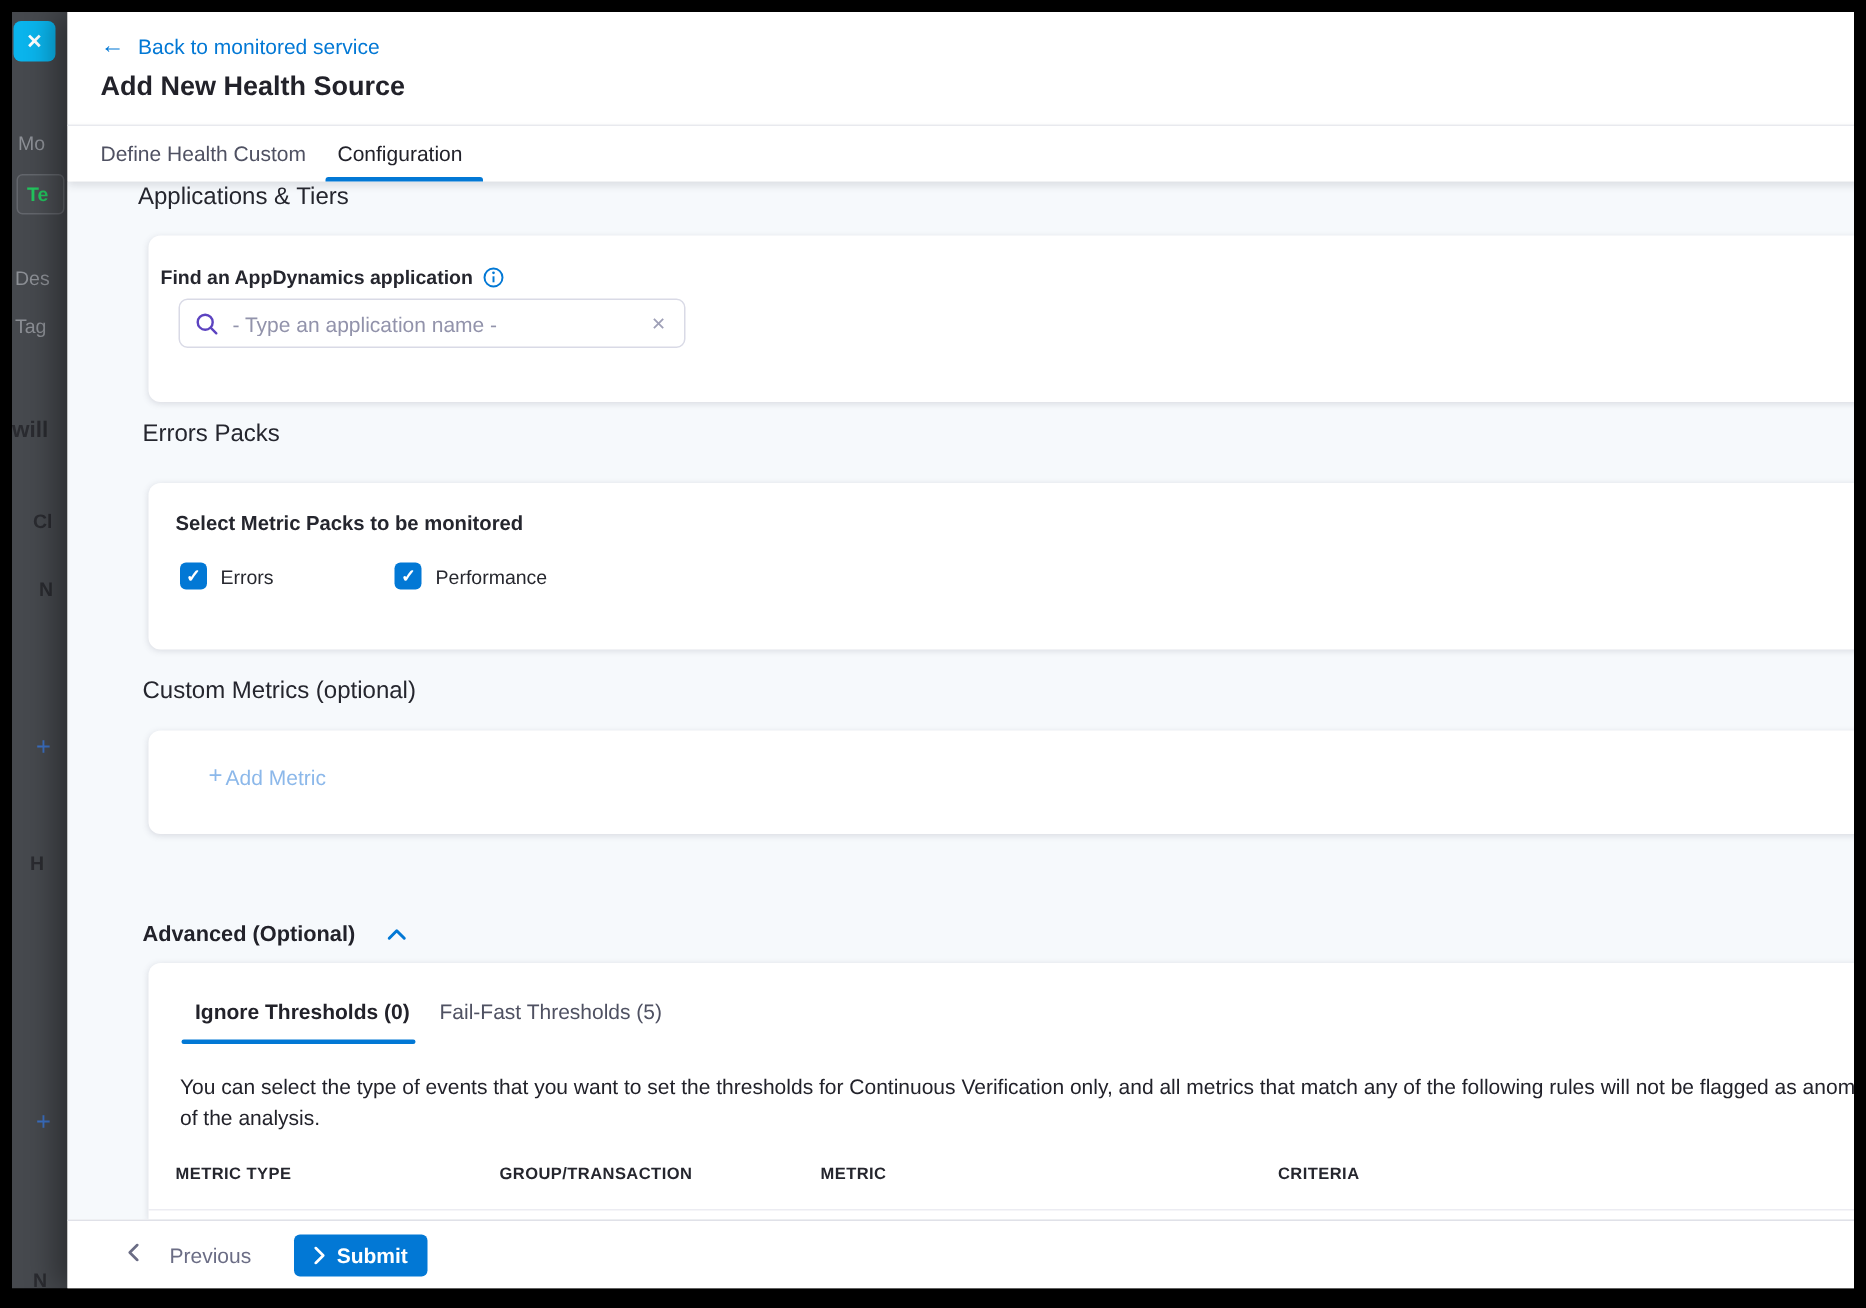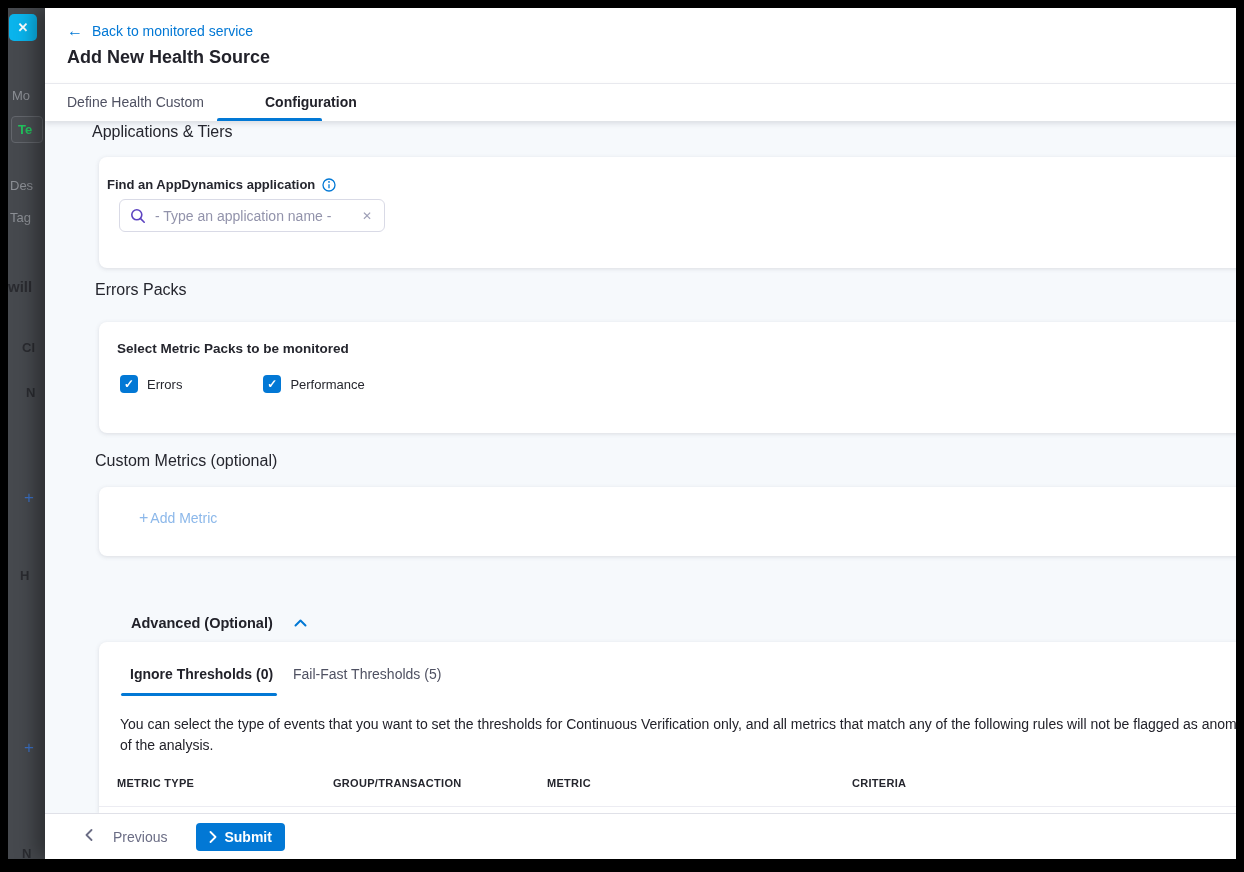--- a/index.html
+++ b/index.html
@@ -20,41 +20,41 @@
   
   .drawer { position:absolute; left:45px; top:8px; width:1291px; height:851px; background:#fff; box-shadow:-10px 0 18px rgba(0,0,0,0.35); }
   .drawer-header { position:absolute; left:0; top:0; width:100%; height:75px; background:#fff; }
   .back-link { position:absolute; left:22px; top:15px; display:flex; align-items:center; gap:9px; color:#0278d5; font-size:14px; cursor:pointer; }
   .back-arrow { font-size:16px; line-height:1; }
   .drawer-title { position:absolute; left:22px; top:39px; font-size:18px; font-weight:700; color:#22222a; }
 
   
   .tabbar { position:absolute; left:0; top:75px; width:100%; height:38px; background:#fff; border-top:1px solid #e8e9ee; box-shadow:0 3px 5px rgba(40,41,61,0.12); z-index:5; }
   .top-tab { position:absolute; top:10px; font-size:14px; color:#4f5162; cursor:pointer; }
-  .top-tab.active { font-weight:700; color:#22222a;margin-left:40px; }
+  .top-tab.active { font-weight:400; color:#22222a; }
   .tab1 { left:22px; } .tab2 { left:180px; }
   .tab-underline { position:absolute; left:172px; bottom:0; width:105px; height:3px; background:#0278d5; border-radius:2px 2px 0 0; }
 
   
   .content { position:absolute; left:0; top:113px; width:100%; height:692px; background:#f6f9fc; z-index:1; }
   .sec-title { position:absolute; left:50px; font-size:16px; font-weight:500; color:#25262e; }
   #title-apps { top:2px; left:47px; }
   #title-packs { top:160px; }
   #title-custom { top:331px; }
-  .adv-title { position:absolute; left:50px; top:494px; display:flex; align-items:center; gap:21px; font-size:14.5px; font-weight:700; color:#22222a; cursor:pointer;margin-left:36px; }
+  .adv-title { position:absolute; left:50px; top:494px; display:flex; align-items:center; gap:21px; font-size:14.5px; font-weight:700; color:#22222a; cursor:pointer; }
 
   .card { position:absolute; left:54px; width:1260px; background:#fff; border-radius:8px; box-shadow:0 1px 4px rgba(96,97,112,0.18); overflow:visible; }
   #card-apps   { top:36px;  height:111px; }
   #card-packs  { top:201px; height:111px; }
   #card-custom { top:366px; height:69px;  }
   #card-adv    { top:521px; height:171px; border-radius:8px 8px 0 0; }
 
   
   .field-label { position:absolute; left:8px; top:20px; display:flex; align-items:center; gap:7px; font-size:13px; font-weight:600; color:#25262e; }
-  .search-box { position:absolute; left:20px; top:42px; width:266px; height:33px; border:1px solid #d9dae6; border-radius:6px; background:#fff; display:flex; align-items:center; padding:0 10px; gap:9px; }
+  .search-box { position:absolute; left:20px; top:42px; width:338px; height:33px; border:1px solid #d9dae6; border-radius:6px; background:#fff; display:flex; align-items:center; padding:0 10px; gap:9px; }
   .search-box input { border:none; outline:none; flex:1; font-size:14px; color:#22222a; font-family:"Liberation Sans", sans-serif; background:transparent; min-width:0; }
   .search-box input::placeholder { color:#9293ab; }
   .clear-x { color:#9fa0b7; font-size:12px; cursor:pointer; padding:0 2px; }
 
   
   .packs-subtitle { position:absolute; left:18px; top:19px; font-size:13.5px; font-weight:600; color:#25262e; }
   .cb-row { position:absolute; left:21px; top:53px; display:flex; align-items:center; }
   .cb-item { display:flex; align-items:center; gap:9px; cursor:pointer; }
   .cb-item + .cb-item { margin-left:81px; }
   .checkbox { width:18px; height:18px; border-radius:4px; background:#0278d5; color:#fff; font-size:12px; font-weight:700; line-height:18px; text-align:center; }

